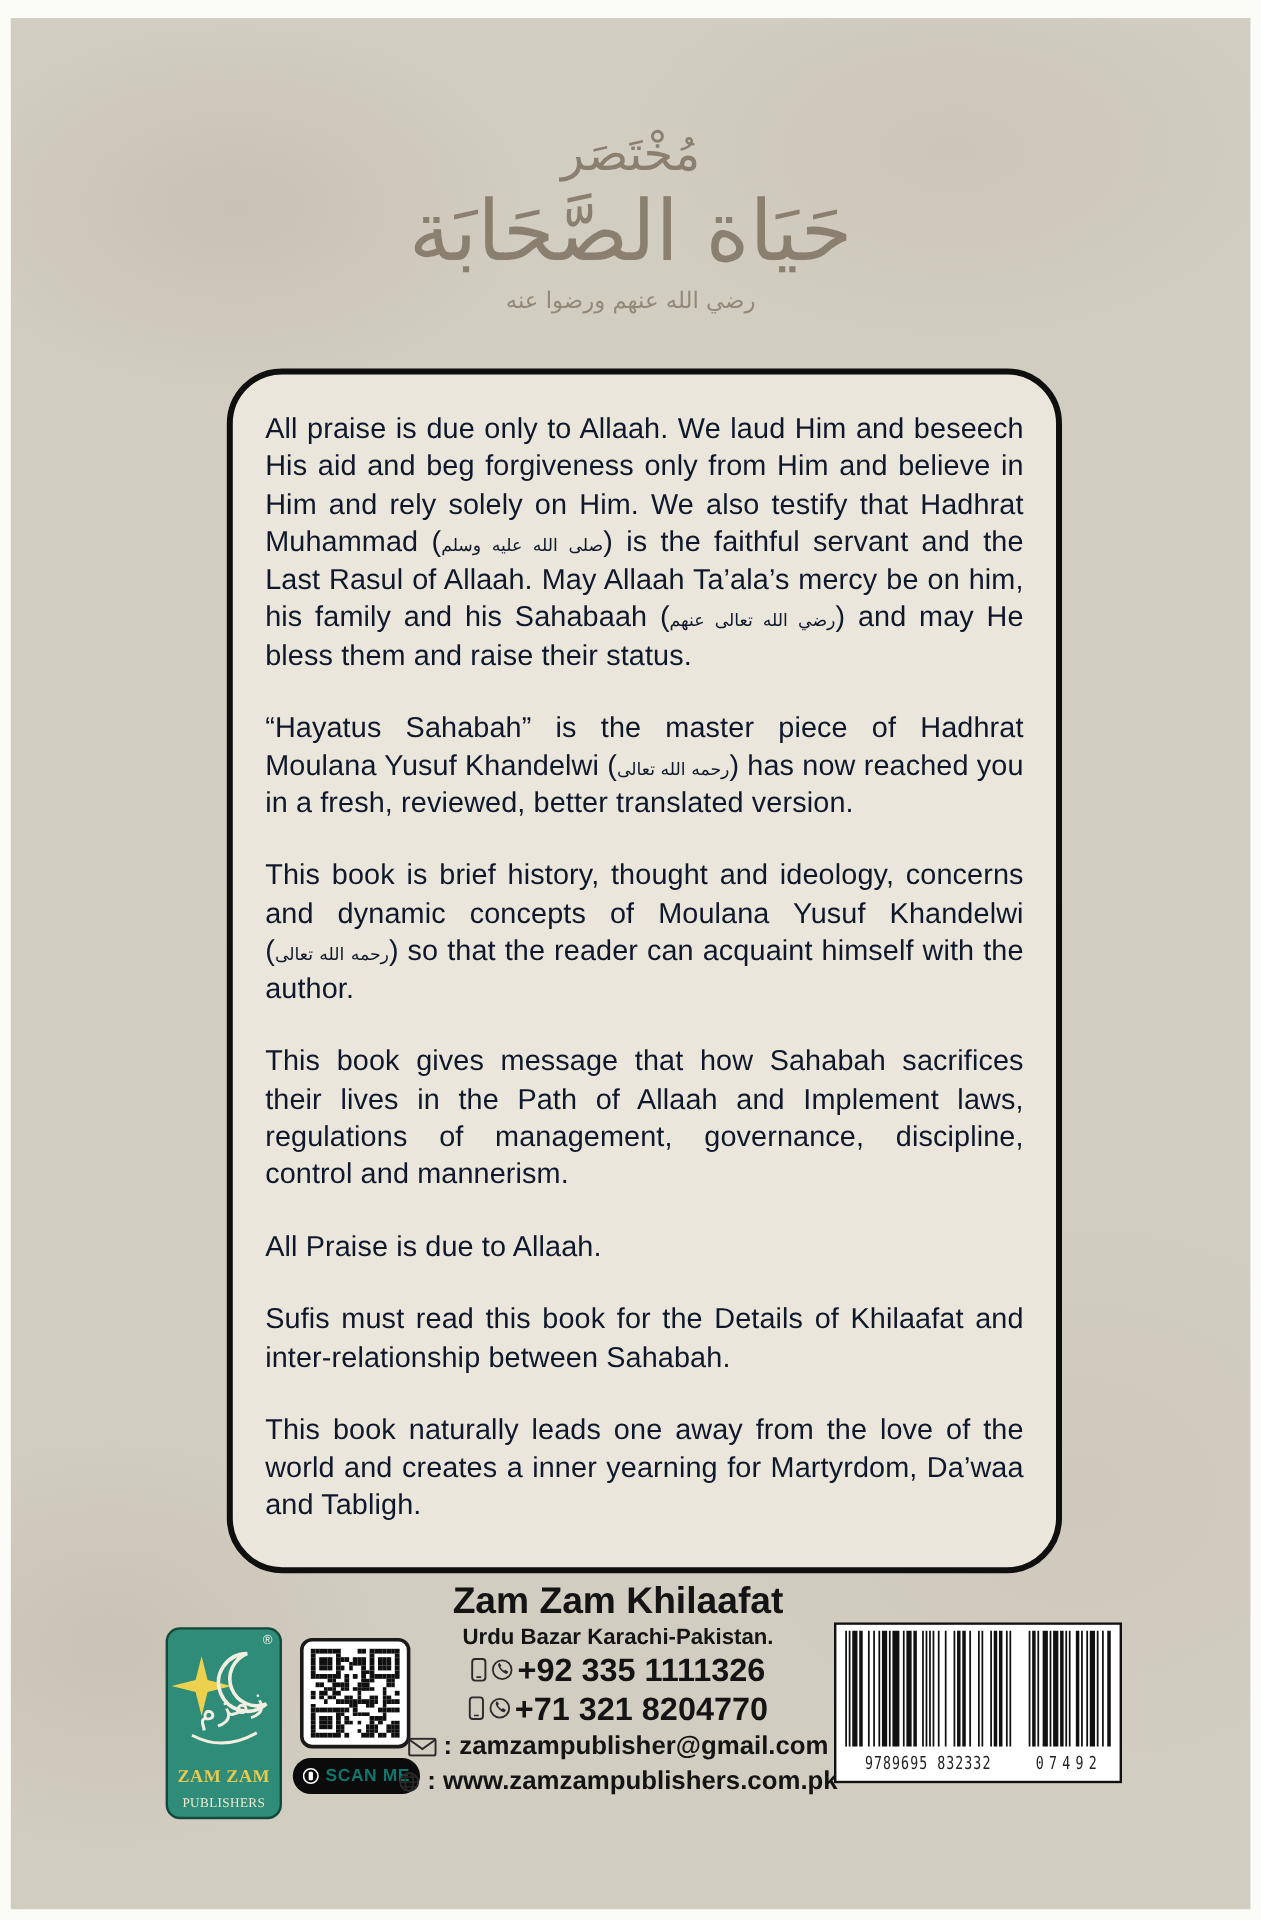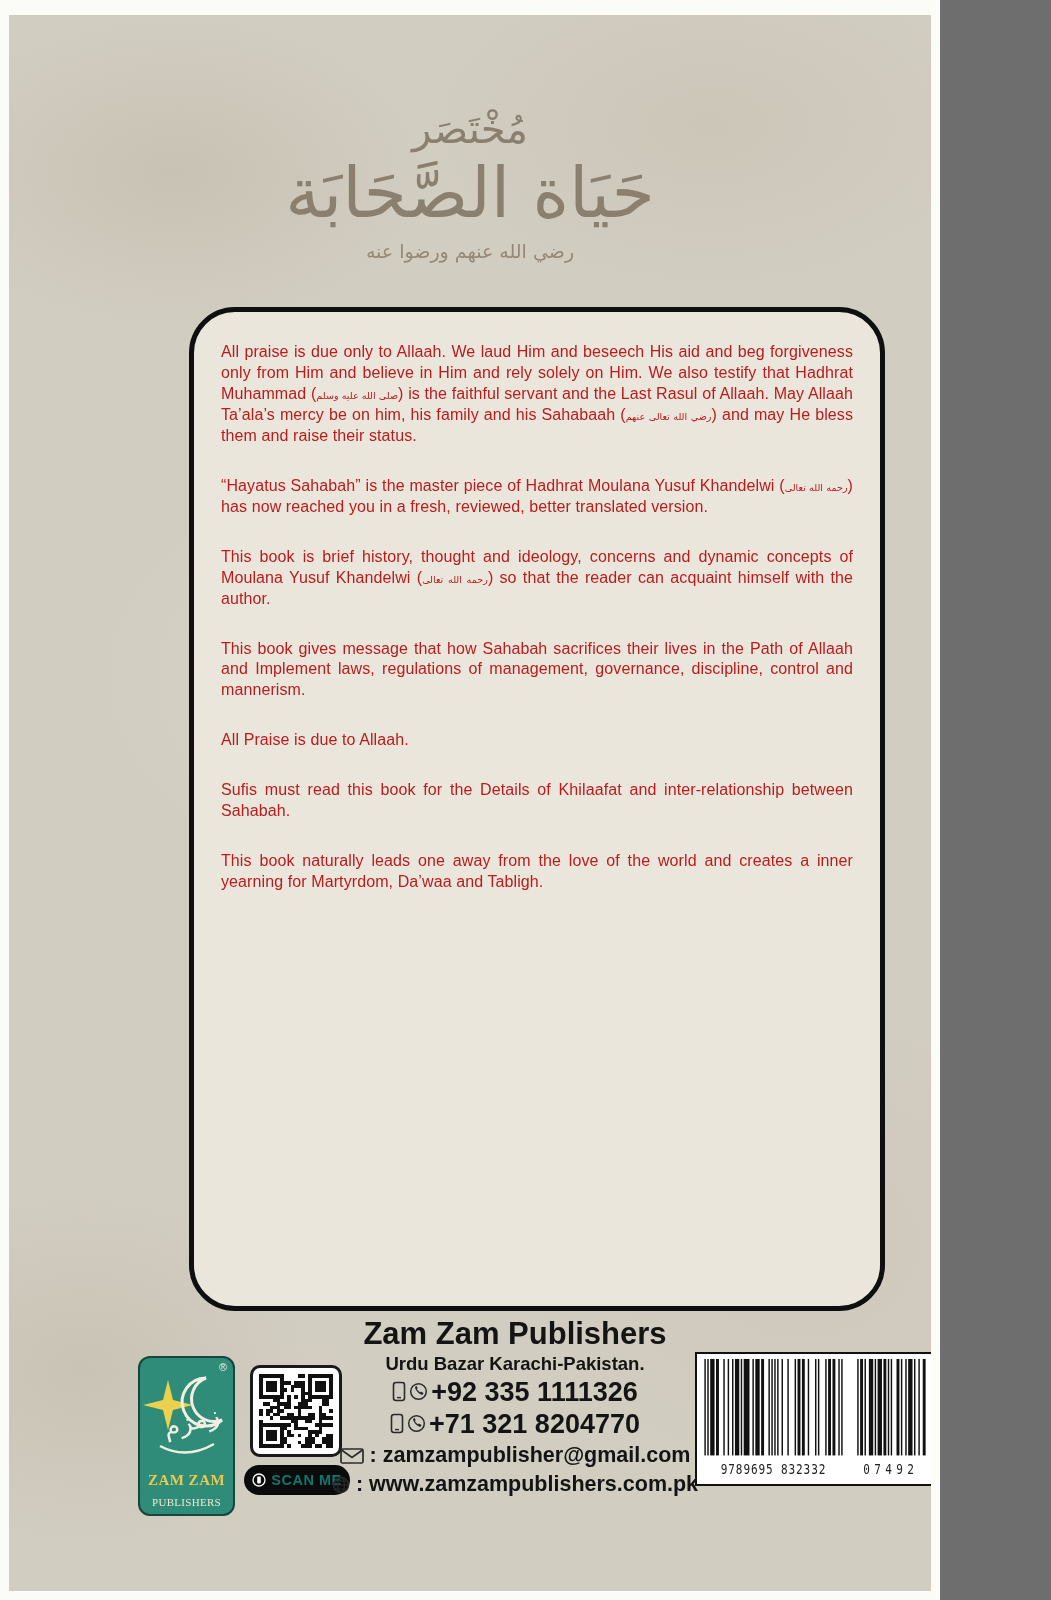--- a/index.html
+++ b/index.html
@@ -1,17 +1,17 @@
 <!DOCTYPE html>
 <html><head>
 <meta charset="utf-8">
 <style>
   html,body{margin:0;padding:0;background:#6e6e6e;}
   .page{
-    position:relative;width:940px;height:1600px;box-sizing:border-box;
+    position:relative;width:1051px;height:1600px;box-sizing:border-box;
     border:9px solid #fbfbf8;border-top-width:15px;
     background-color:#d2cdc1;
     background-image:
       radial-gradient(420px 260px at 18% 10%, #c8c2b4 0%, rgba(200,194,180,0) 60%),
       radial-gradient(520px 300px at 76% 7%,  #ccc6b9 0%, rgba(204,198,185,0) 55%),
       radial-gradient(640px 400px at 50% 42%, #dad5ca 0%, rgba(218,213,202,0) 60%),
       radial-gradient(520px 420px at 86% 78%, #cfc9bc 0%, rgba(207,201,188,0) 60%),
       radial-gradient(420px 320px at 8% 86%,  #c9c3b5 0%, rgba(201,195,181,0) 55%);
     font-family:"Liberation Sans",sans-serif;
     overflow:hidden;
@@ -19,21 +19,21 @@
   
   .arabic-title{position:absolute;top:92px;left:0;right:0;text-align:center;
     color:#8b8070;font-family:"DejaVu Sans",sans-serif;}
   .ar1{font-size:40px;line-height:1.1;}
   .ar2{font-size:70px;line-height:1.15;margin-top:2px;}
   .ar3{font-size:19px;margin-top:6px;letter-spacing:1px;color:#948977;}
   
   .desc-box{position:absolute;left:180px;top:292px;width:696px;height:1004px;
     box-sizing:border-box;background:#eae6dc;border:5px solid #0f0f0f;border-radius:46px;
     padding:30px 27px 20px 27px;overflow:hidden;}
-  .para{margin:0 0 29px 0;font-size:16px;line-height:1.31;color:#b91c1c;
+  .para{margin:0 0 29px 0;font-size:24px;line-height:1.31;color:#0f172a;
     text-align:justify;letter-spacing:0.1px;}
   .para:last-child{margin-bottom:0;}
   .seal{font-size:0.60em;font-family:"DejaVu Sans",sans-serif;white-space:nowrap;}
   
   .logo{position:absolute;left:129px;top:1341px;width:97px;height:160px;
     background:#2e8c78;border-radius:12px;border:2px solid #16473c;
     box-sizing:border-box;text-align:center;}
   .logo .reg{position:absolute;top:3px;right:6px;color:#f2efe4;font-size:11px;}
   .logo-zam{color:#e9c94e;font-weight:bold;font-size:15px;letter-spacing:.5px;
     font-family:"Liberation Serif",serif;margin-top:-2px;}
@@ -543,21 +543,21 @@
 
   <div class="scanme">
     <svg class="icon" width="14" height="14" viewBox="0 0 14 14">
       <circle cx="7" cy="7" r="6" fill="none" stroke="#fff" stroke-width="1.3"></circle>
       <rect x="5.2" y="3.4" width="3.6" height="7.2" rx="1" fill="#fff"></rect>
     </svg>
     <span>SCAN ME</span>
   </div>
 
   <div class="pubinfo">
-    <div class="pub-name">Zam Zam Publishers</div>
+    <div class="pub-name">Zam Zam Khilaafat</div>
     <div class="pub-addr">Urdu Bazar Karachi-Pakistan.</div>
 
     <div class="phone-line">
       <svg class="icon" width="14" height="21" viewBox="0 0 14 21">
         <rect x="1.5" y="1.5" width="11" height="18" rx="2.5" fill="none" stroke="#2b2b2b" stroke-width="1.6"></rect>
         <line x1="5" y1="16.6" x2="9" y2="16.6" stroke="#2b2b2b" stroke-width="1.4"></line>
       </svg>
       <svg class="icon" width="19" height="19" viewBox="0 0 19 19">
         <circle cx="9.5" cy="9.5" r="7.8" fill="none" stroke="#2b2b2b" stroke-width="1.5"></circle>
         <path d="M6 5.5c.8 3.4 4 6.6 7.4 7.4l1.2-1.8-2.6-1.7-.9.9c-1.3-.8-2.5-2-3.2-3.3l.9-.9-1.7-2.6z" fill="#2b2b2b"></path>

